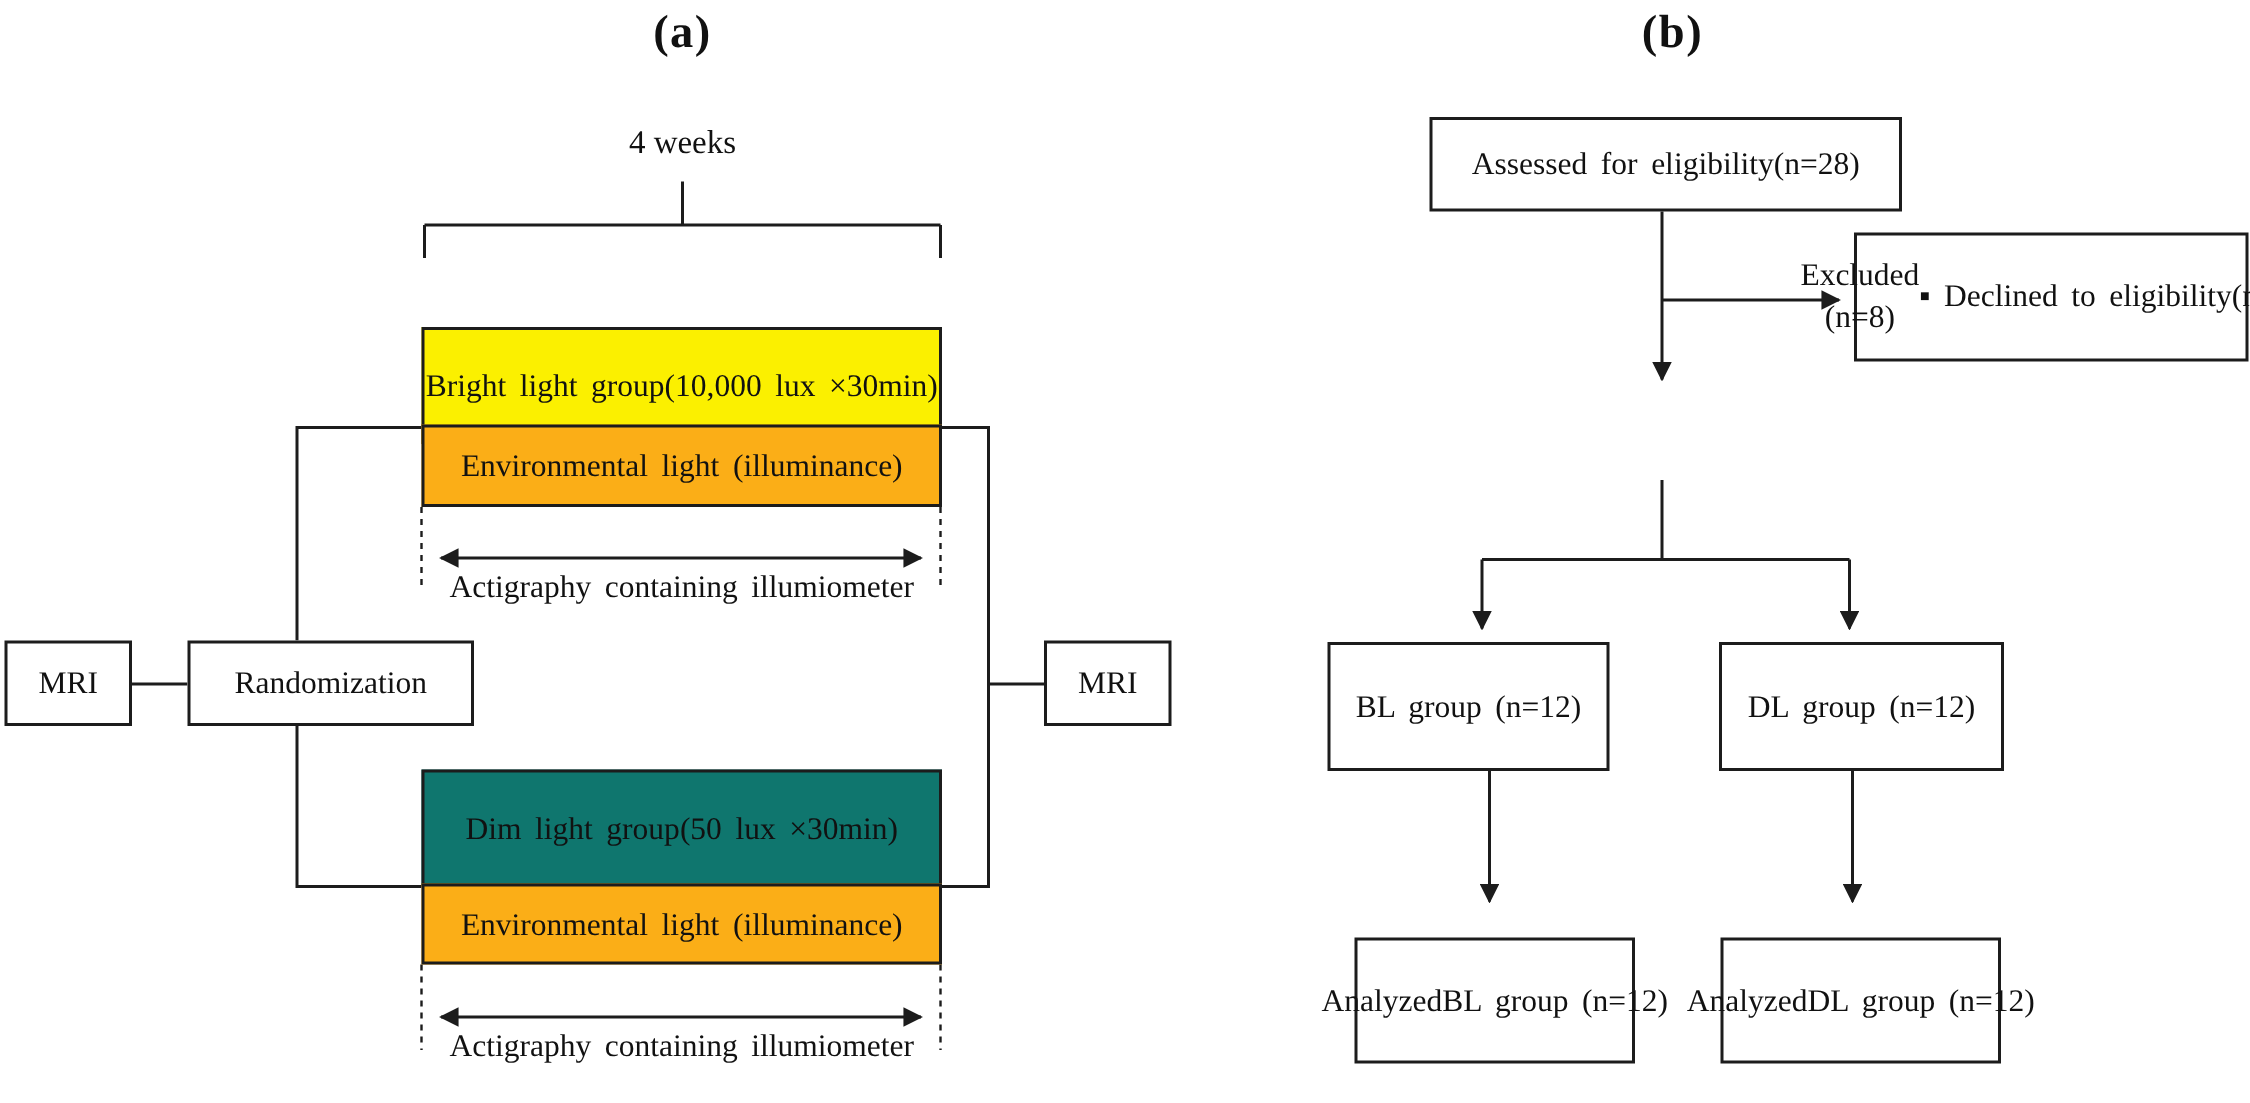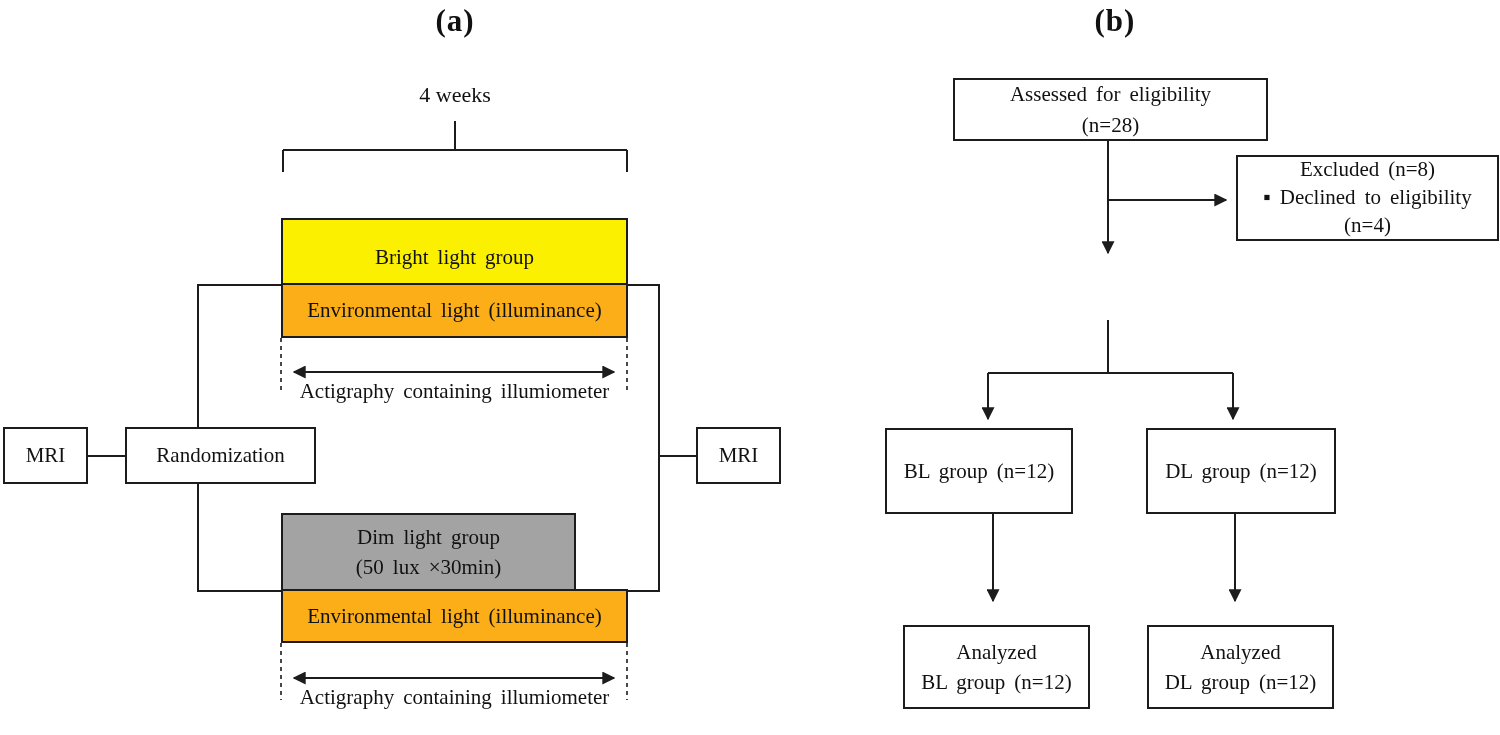--- a/index.html
+++ b/index.html
@@ -5,21 +5,21 @@
   html,body{margin:0;padding:0;background:#ffffff;}
   .stage{
     position:relative;width:1500px;height:735px;background:#ffffff;
     font-family:"Liberation Serif","DejaVu Serif",serif;color:#111111;overflow:hidden;
   }
   .abs{position:absolute;box-sizing:border-box;}
   .panel-label{font-size:31px;font-weight:bold;text-align:center;letter-spacing:1px;}
   .plain-label{font-size:22px;text-align:center;}
   .box{
     border:2px solid #1c1c1c;background:#ffffff;
-    display:flex;flex-direction:column;align-items:center;justify-content:center;
+    display:flex;flex-direction:row;align-items:center;justify-content:center;
     text-align:center;font-size:21px;line-height:1.45;word-spacing:0.18em;
   }
   .box .ln{display:block;}
   .caption{font-size:21px;text-align:center;line-height:1.24;word-spacing:0.18em;}
   svg{display:block;}
   .nowrap{white-space:nowrap;}
 </style>
 </head>
 <body>
 
@@ -57,20 +57,21 @@
       <path d="M1235,513 V601" marker-end="url(#ah)"></path>
     </g>
   </svg>
 
   <div class="abs panel-label" style="left:380px;top:3px;width:150px;">(a)</div>
 
   <div class="abs plain-label" style="left:370px;top:82px;width:170px;">4 weeks</div>
 
   <div class="abs box" style="left: 281px; top: 208px; width: 347px; height: 78px; background-color: rgb(251, 240, 0); margin-top: 10px;">
     <span class="ln">Bright light group</span>
+    <span class="ln">(10,000 lux ×30min)</span>
   </div>
 
   <div class="abs box" style="left: 281px; top: 283px; width: 347px; height: 55px; background-color: rgb(251, 174, 23);">
     <span class="ln nowrap">Environmental light (illuminance)</span>
   </div>
 
   <div class="abs caption" style="left:281px;top:378px;width:347px;">
     <span class="ln">Actigraphy containing</span>
     <span class="ln">illumiometer</span>
   </div>
@@ -80,21 +81,21 @@
   </div>
 
   <div class="abs box" style="left:125px;top:427px;width:191px;height:57px;">
     <span class="ln">Randomization</span>
   </div>
 
   <div class="abs box" style="left:696px;top:427px;width:85px;height:57px;">
     <span class="ln">MRI</span>
   </div>
 
-  <div class="abs box" style="left: 281px; top: 513px; width: 295px; height: 78px; background-color: #a3a3a3;">
+  <div class="abs box" style="left: 281px; top: 513px; width: 347px; height: 78px; background-color: #0f766e;">
     <span class="ln">Dim light group</span>
     <span class="ln">(50 lux ×30min)</span>
   </div>
 
   <div class="abs box" style="left: 281px; top: 589px; width: 347px; height: 54px; background-color: rgb(251, 174, 23);">
     <span class="ln nowrap">Environmental light (illuminance)</span>
   </div>
 
   <div class="abs caption" style="left:281px;top:684px;width:347px;">
     <span class="ln">Actigraphy containing</span>

